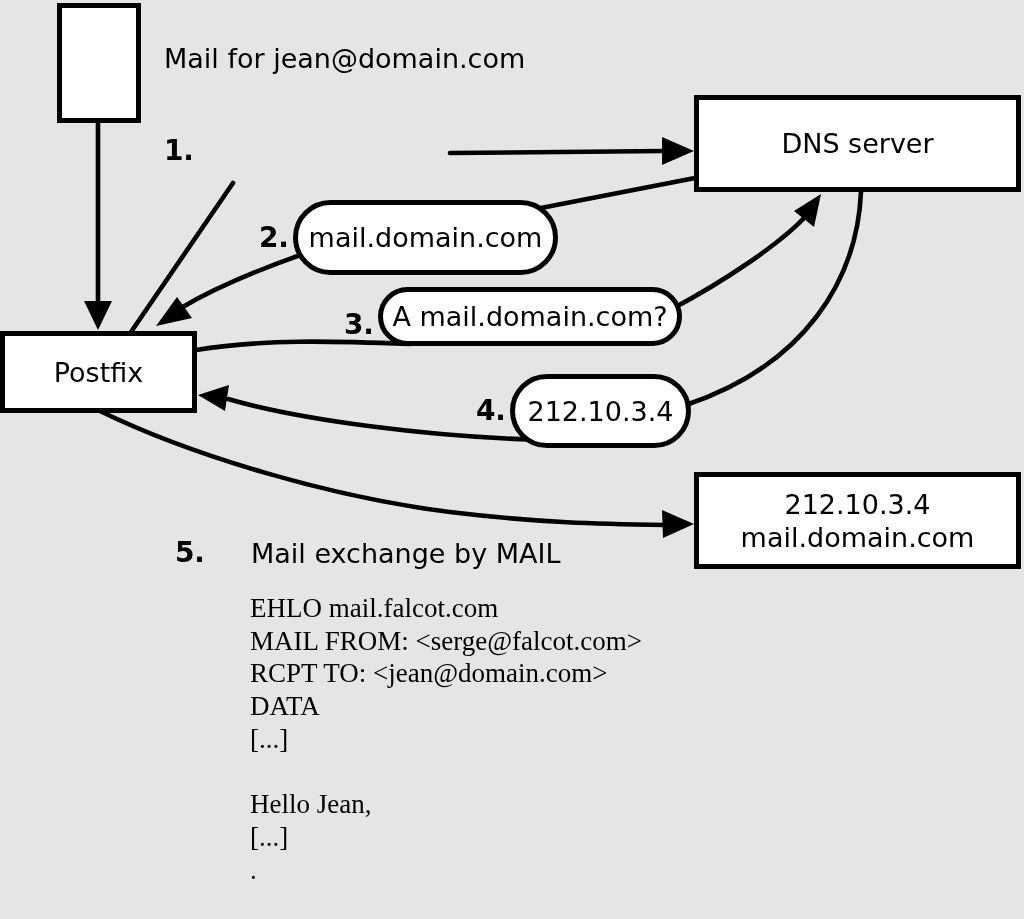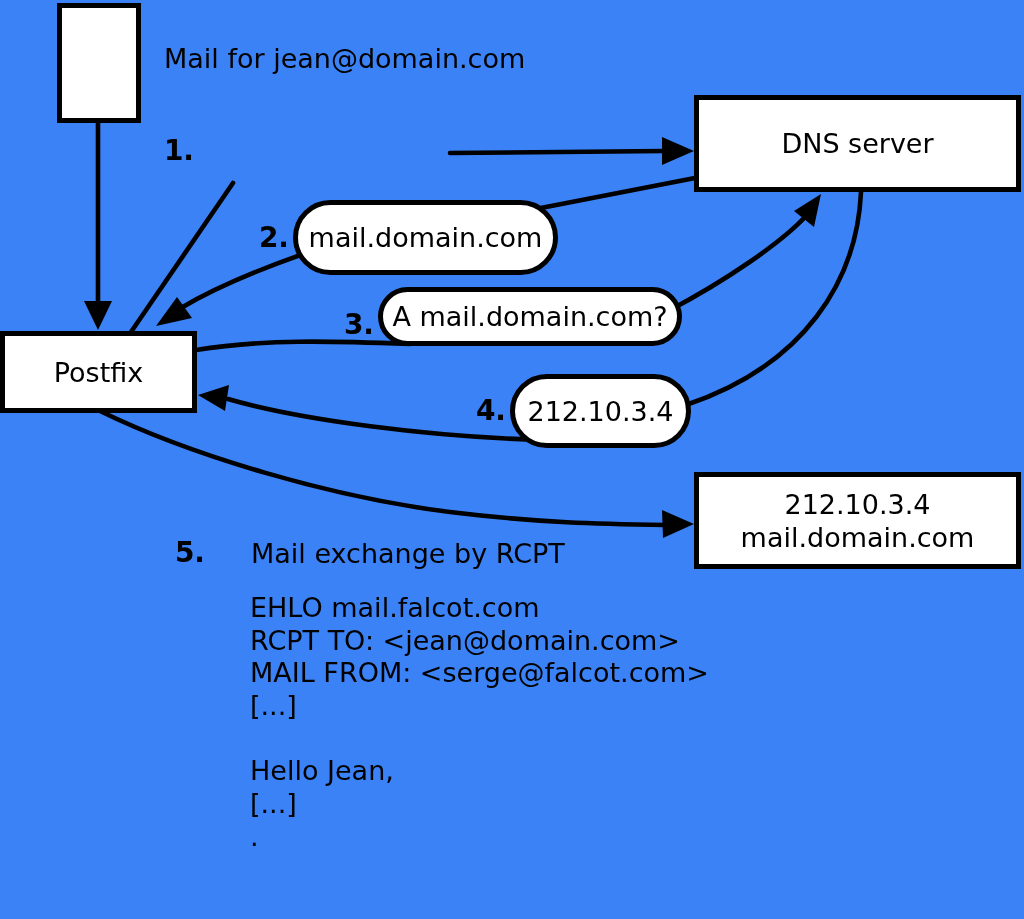--- a/index.html
+++ b/index.html
@@ -1,20 +1,20 @@
 <!DOCTYPE html>
 <html><head>
 <meta charset="utf-8">
 <style>
   html, body { margin: 0; padding: 0; background: #ffffff; }
   #canvas {
     position: relative;
     width: 1024px;
     height: 919px;
-    background: #3b82f6;
+    background: #e5e5e5;
     color: #000000;
     font-family: "DejaVu Sans", sans-serif;
     overflow: hidden;
   }
   #arrow-layer {
     position: absolute;
     left: 0; top: 0;
     z-index: 1;
   }
   #arrow-layer path {
@@ -77,20 +77,21 @@
   #smtp {
     position: absolute;
     left: 250px; top: 592px;
     z-index: 3;
     font-size: 27px;
   }
   #smtp .smtp-line {
     height: 32.7px;
     line-height: 32.7px;
     white-space: pre;
+    font-family: Liberation Serif, serif;
   }
 </style>
 </head>
 <body>
 
 <div id="canvas">
 
   <svg id="arrow-layer" width="1024" height="919" viewBox="0 0 1024 919">
     <path d="M98,122 L98,302"></path>
     <polygon points="98,330 84,301 112,301"></polygon>
@@ -144,26 +145,27 @@
   <div id="dns" class="node">
     <span>DNS server</span>
   </div>
 
   <div id="mailhost" class="node">
     <div>212.10.3.4</div>
     <div>mail.domain.com</div>
   </div>
 
   <span id="num5" class="num">5.</span>
-  <div id="step5-label" class="freetext">Mail exchange by RCPT</div>
+  <div id="step5-label" class="freetext">Mail exchange by MAIL</div>
 
   <div id="smtp">
     <div class="smtp-line">EHLO mail.falcot.com</div>
+    <div class="smtp-line">MAIL FROM: &lt;serge@falcot.com&gt;</div>
     <div class="smtp-line">RCPT TO: &lt;jean@domain.com&gt;</div>
-    <div class="smtp-line">MAIL FROM: &lt;serge@falcot.com&gt;</div>
+    <div class="smtp-line">DATA</div>
     <div class="smtp-line">[...]</div>
     <div class="smtp-line"></div>
     <div class="smtp-line">Hello Jean,</div>
     <div class="smtp-line">[...]</div>
     <div class="smtp-line">.</div>
   </div>
 
 </div>
 
 </body></html>

